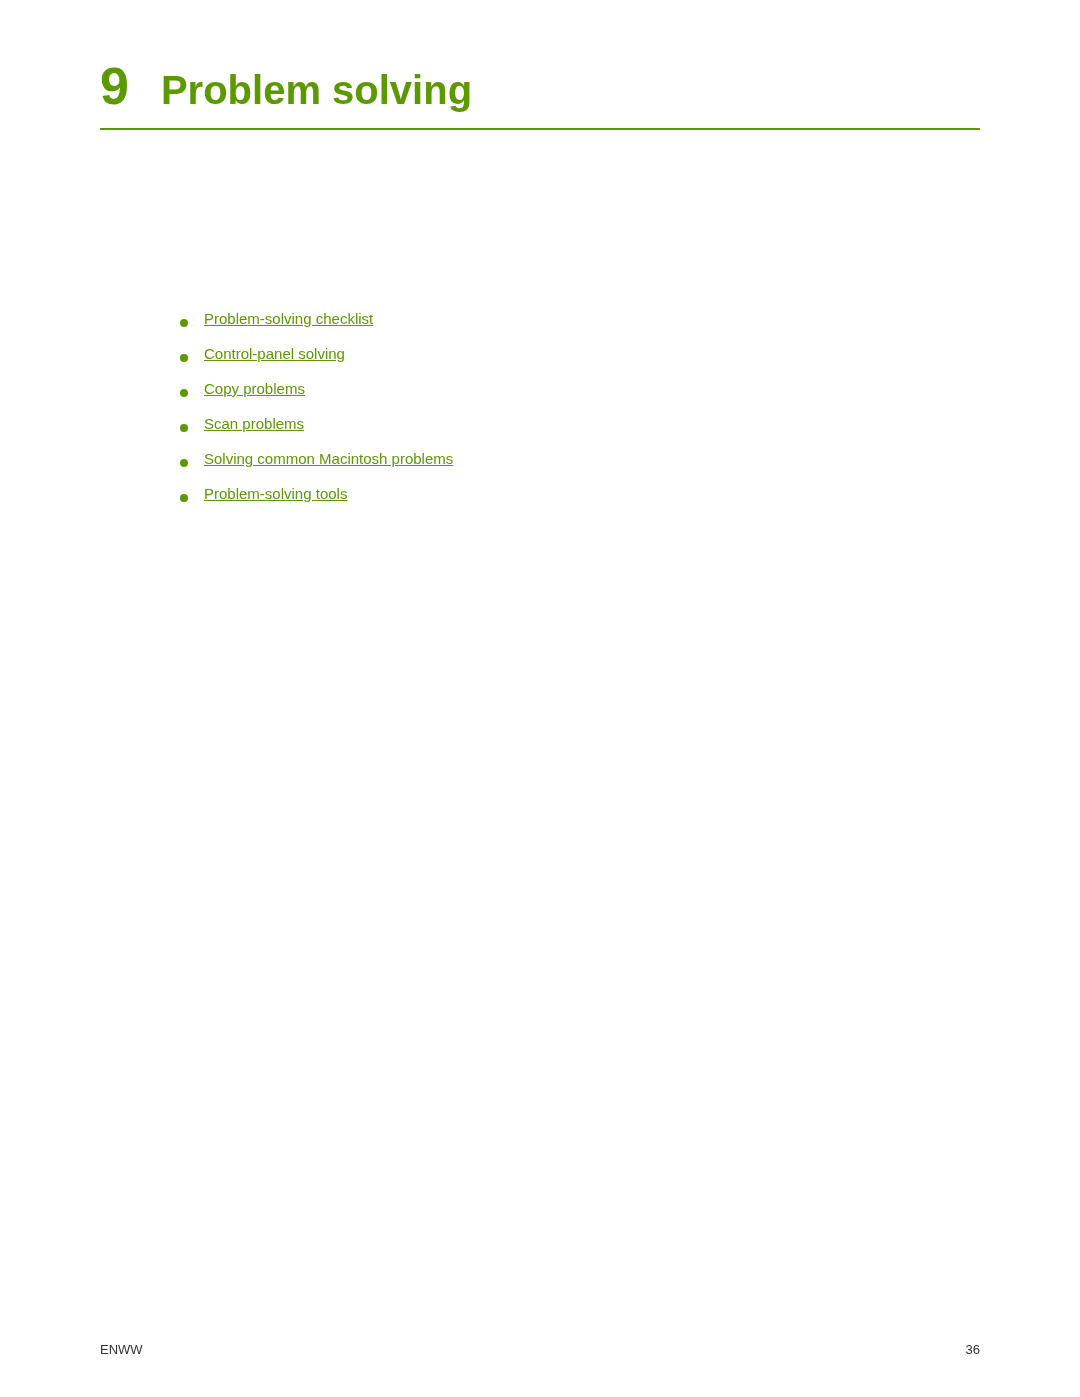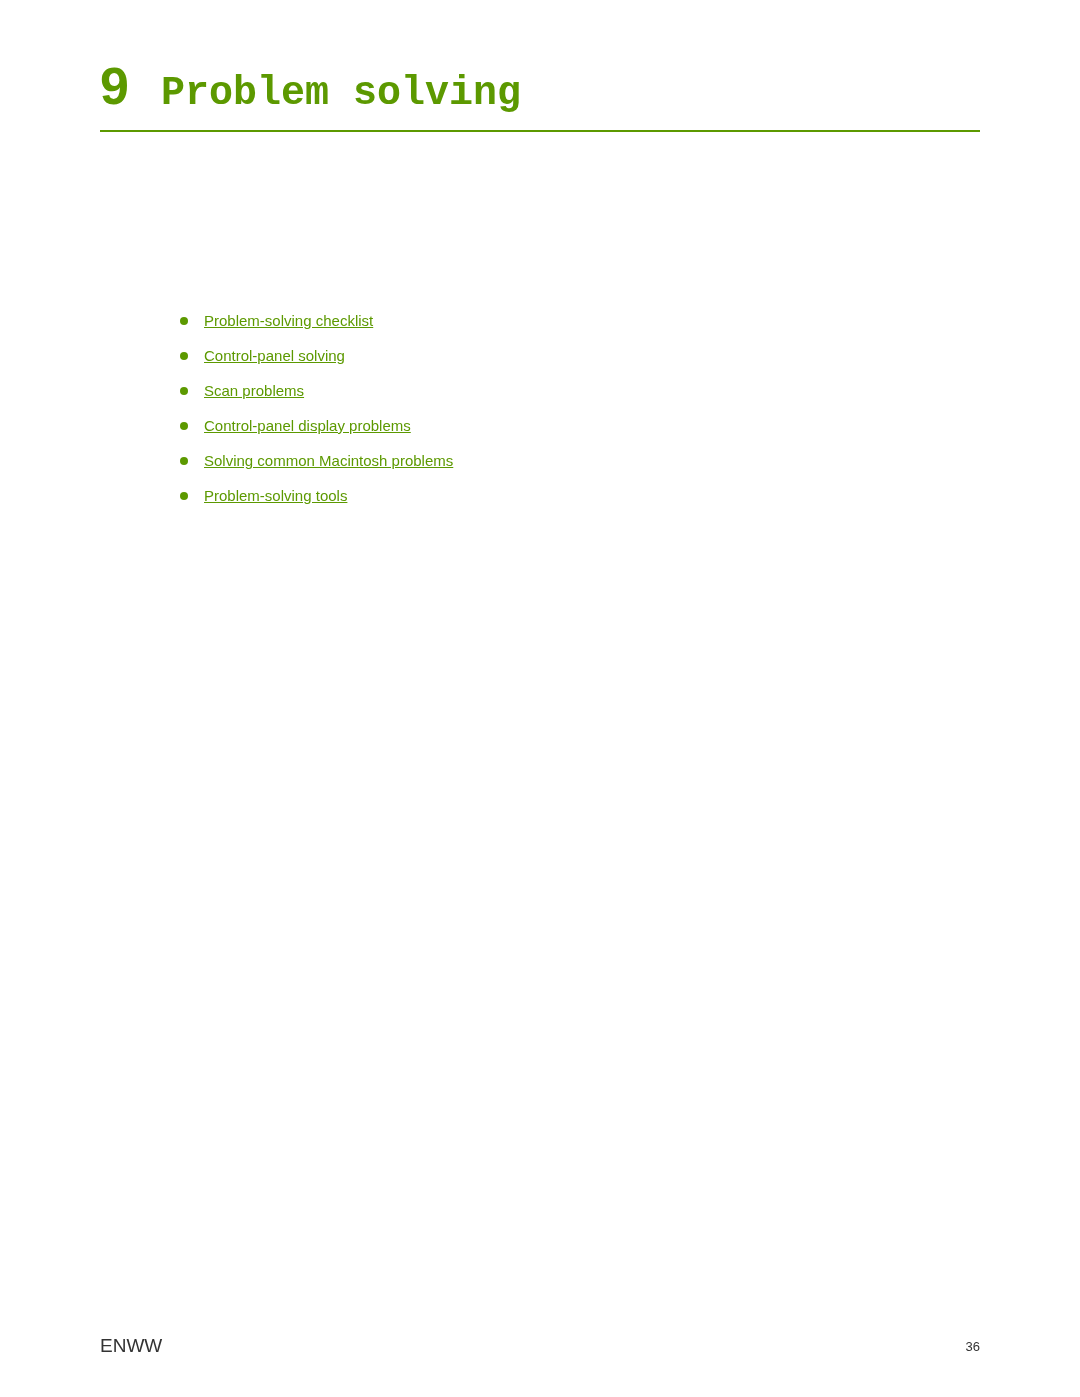--- a/index.html
+++ b/index.html
@@ -38,31 +38,30 @@
       font-weight: bold;
       color: #5c9900;
       line-height: 1;
     }
 
     .chapter-title {
       font-size: 40px;
       font-weight: bold;
       color: #5c9900;
       line-height: 1;
-      font-family: Liberation Mono, monospace;
     }
 
     .toc-list {
       list-style: none;
       margin-left: 80px;
     }
 
     .toc-list li {
       display: flex;
-      align-items: center;
+      align-items: flex-end;
       margin-bottom: 18px;
       font-size: 15px;
     }
 
     .bullet {
       width: 8px;
       height: 8px;
       background-color: #5c9900;
       border-radius: 50%;
       margin-right: 16px;
@@ -80,21 +79,21 @@
       position: absolute;
       bottom: 40px;
       left: 100px;
       right: 100px;
       display: flex;
       justify-content: space-between;
       align-items: center;
     }
 
     .footer-left {
-      font-size: 19px;
+      font-size: 13px;
       color: #333333;
     }
 
     .footer-right {
       font-size: 13px;
       color: #333333;
     }
   </style>
 </head>
 <body>
@@ -110,25 +109,25 @@
   <li>
         <span class="bullet"></span>
         <a class="toc-link" href="#">Problem-solving checklist</a>
       </li>
       <li>
         <span class="bullet"></span>
         <a class="toc-link" href="#">Control-panel solving</a>
       </li>
       <li>
         <span class="bullet"></span>
-        <a class="toc-link" href="#">Scan problems</a>
+        <a class="toc-link" href="#">Copy problems</a>
       </li>
       <li>
         <span class="bullet"></span>
-        <a class="toc-link" href="#">Control-panel display problems</a>
+        <a class="toc-link" href="#">Scan problems</a>
       </li>
       <li>
         <span class="bullet"></span>
         <a class="toc-link" href="#">Solving common Macintosh problems</a>
       </li>
       <li>
         <span class="bullet"></span>
         <a class="toc-link" href="#">Problem-solving tools</a>
       </li>
     </ul>

